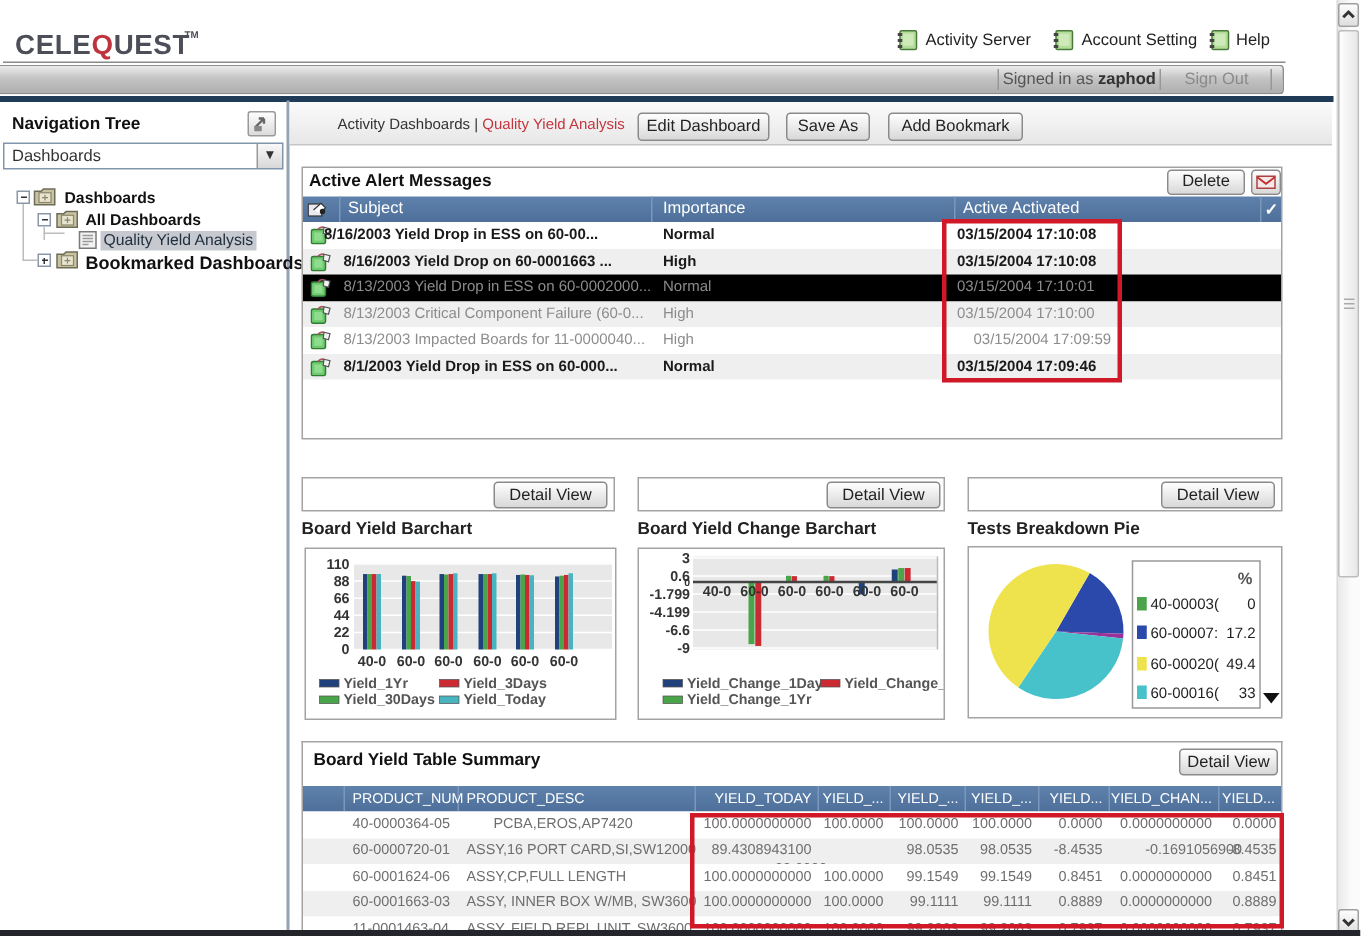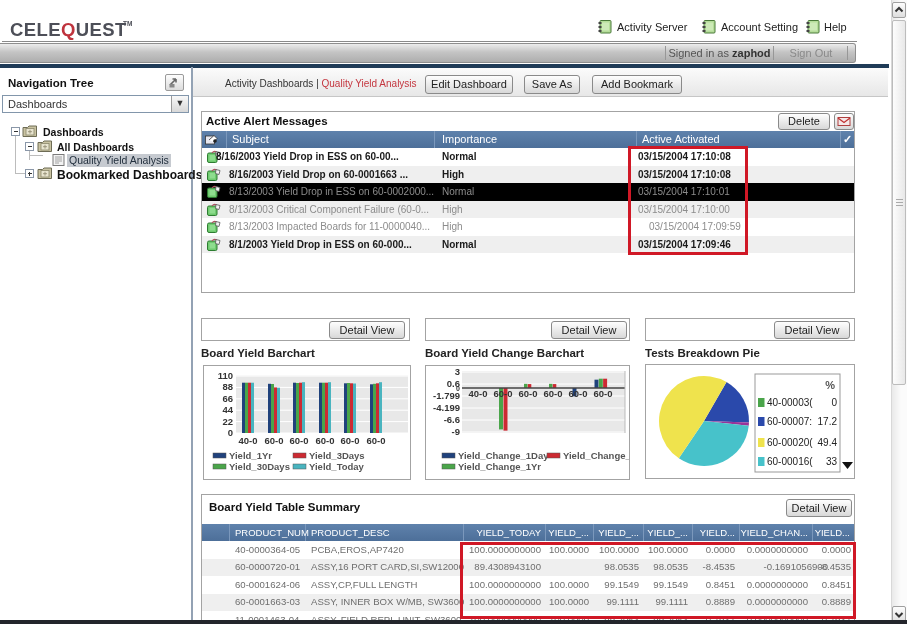--- a/index.html
+++ b/index.html
@@ -354,21 +354,21 @@
         <div class="abs" style="left:229px;top:2.5px;width:110px;text-align:right;">YIELD_TODAY</div>
         <div class="abs" style="left:277px;top:2.5px;width:110px;text-align:right;">YIELD_...</div>
         <div class="abs" style="left:327px;top:2.5px;width:110px;text-align:right;">YIELD_...</div>
         <div class="abs" style="left:376px;top:2.5px;width:110px;text-align:right;">YIELD_...</div>
         <div class="abs" style="left:423px;top:2.5px;width:110px;text-align:right;">YIELD...</div>
         <div class="abs" style="left:496px;top:2.5px;width:110px;text-align:right;">YIELD_CHAN...</div>
         <div class="abs" style="left:538px;top:2.5px;width:110px;text-align:right;">YIELD...</div>
       </div>
       <div class="abs" style="left:0;top:46.0px;width:652px;height:17.5px;background:#fff;font-size:9.6px;color:#6e6e6e;">
         <div class="abs" style="left:33px;top:2.5px;">40-0000364-05</div>
-        <div class="abs" style="left:109px;top:2.5px;">PCBA,EROS,AP7420</div>
+        <div class="abs" style="left:127px;top:2.5px;">PCBA,EROS,AP7420</div>
         <div class="abs" style="left:229px;top:2.5px;width:110px;text-align:right;">100.0000000000</div>
         <div class="abs" style="left:277px;top:2.5px;width:110px;text-align:right;">100.0000</div>
         <div class="abs" style="left:327px;top:2.5px;width:110px;text-align:right;">100.0000</div>
         <div class="abs" style="left:376px;top:2.5px;width:110px;text-align:right;">100.0000</div>
         <div class="abs" style="left:423px;top:2.5px;width:110px;text-align:right;">0.0000</div>
         <div class="abs" style="left:496px;top:2.5px;width:110px;text-align:right;">0.0000000000</div>
         <div class="abs" style="left:539px;top:2.5px;width:110px;text-align:right;">0.0000</div>
       </div>
       <div class="abs" style="left:0;top:63.5px;width:652px;height:17.5px;background:#efefef;font-size:9.6px;color:#6e6e6e;">
         <div class="abs" style="left:33px;top:2.5px;">60-0000720-01</div>

